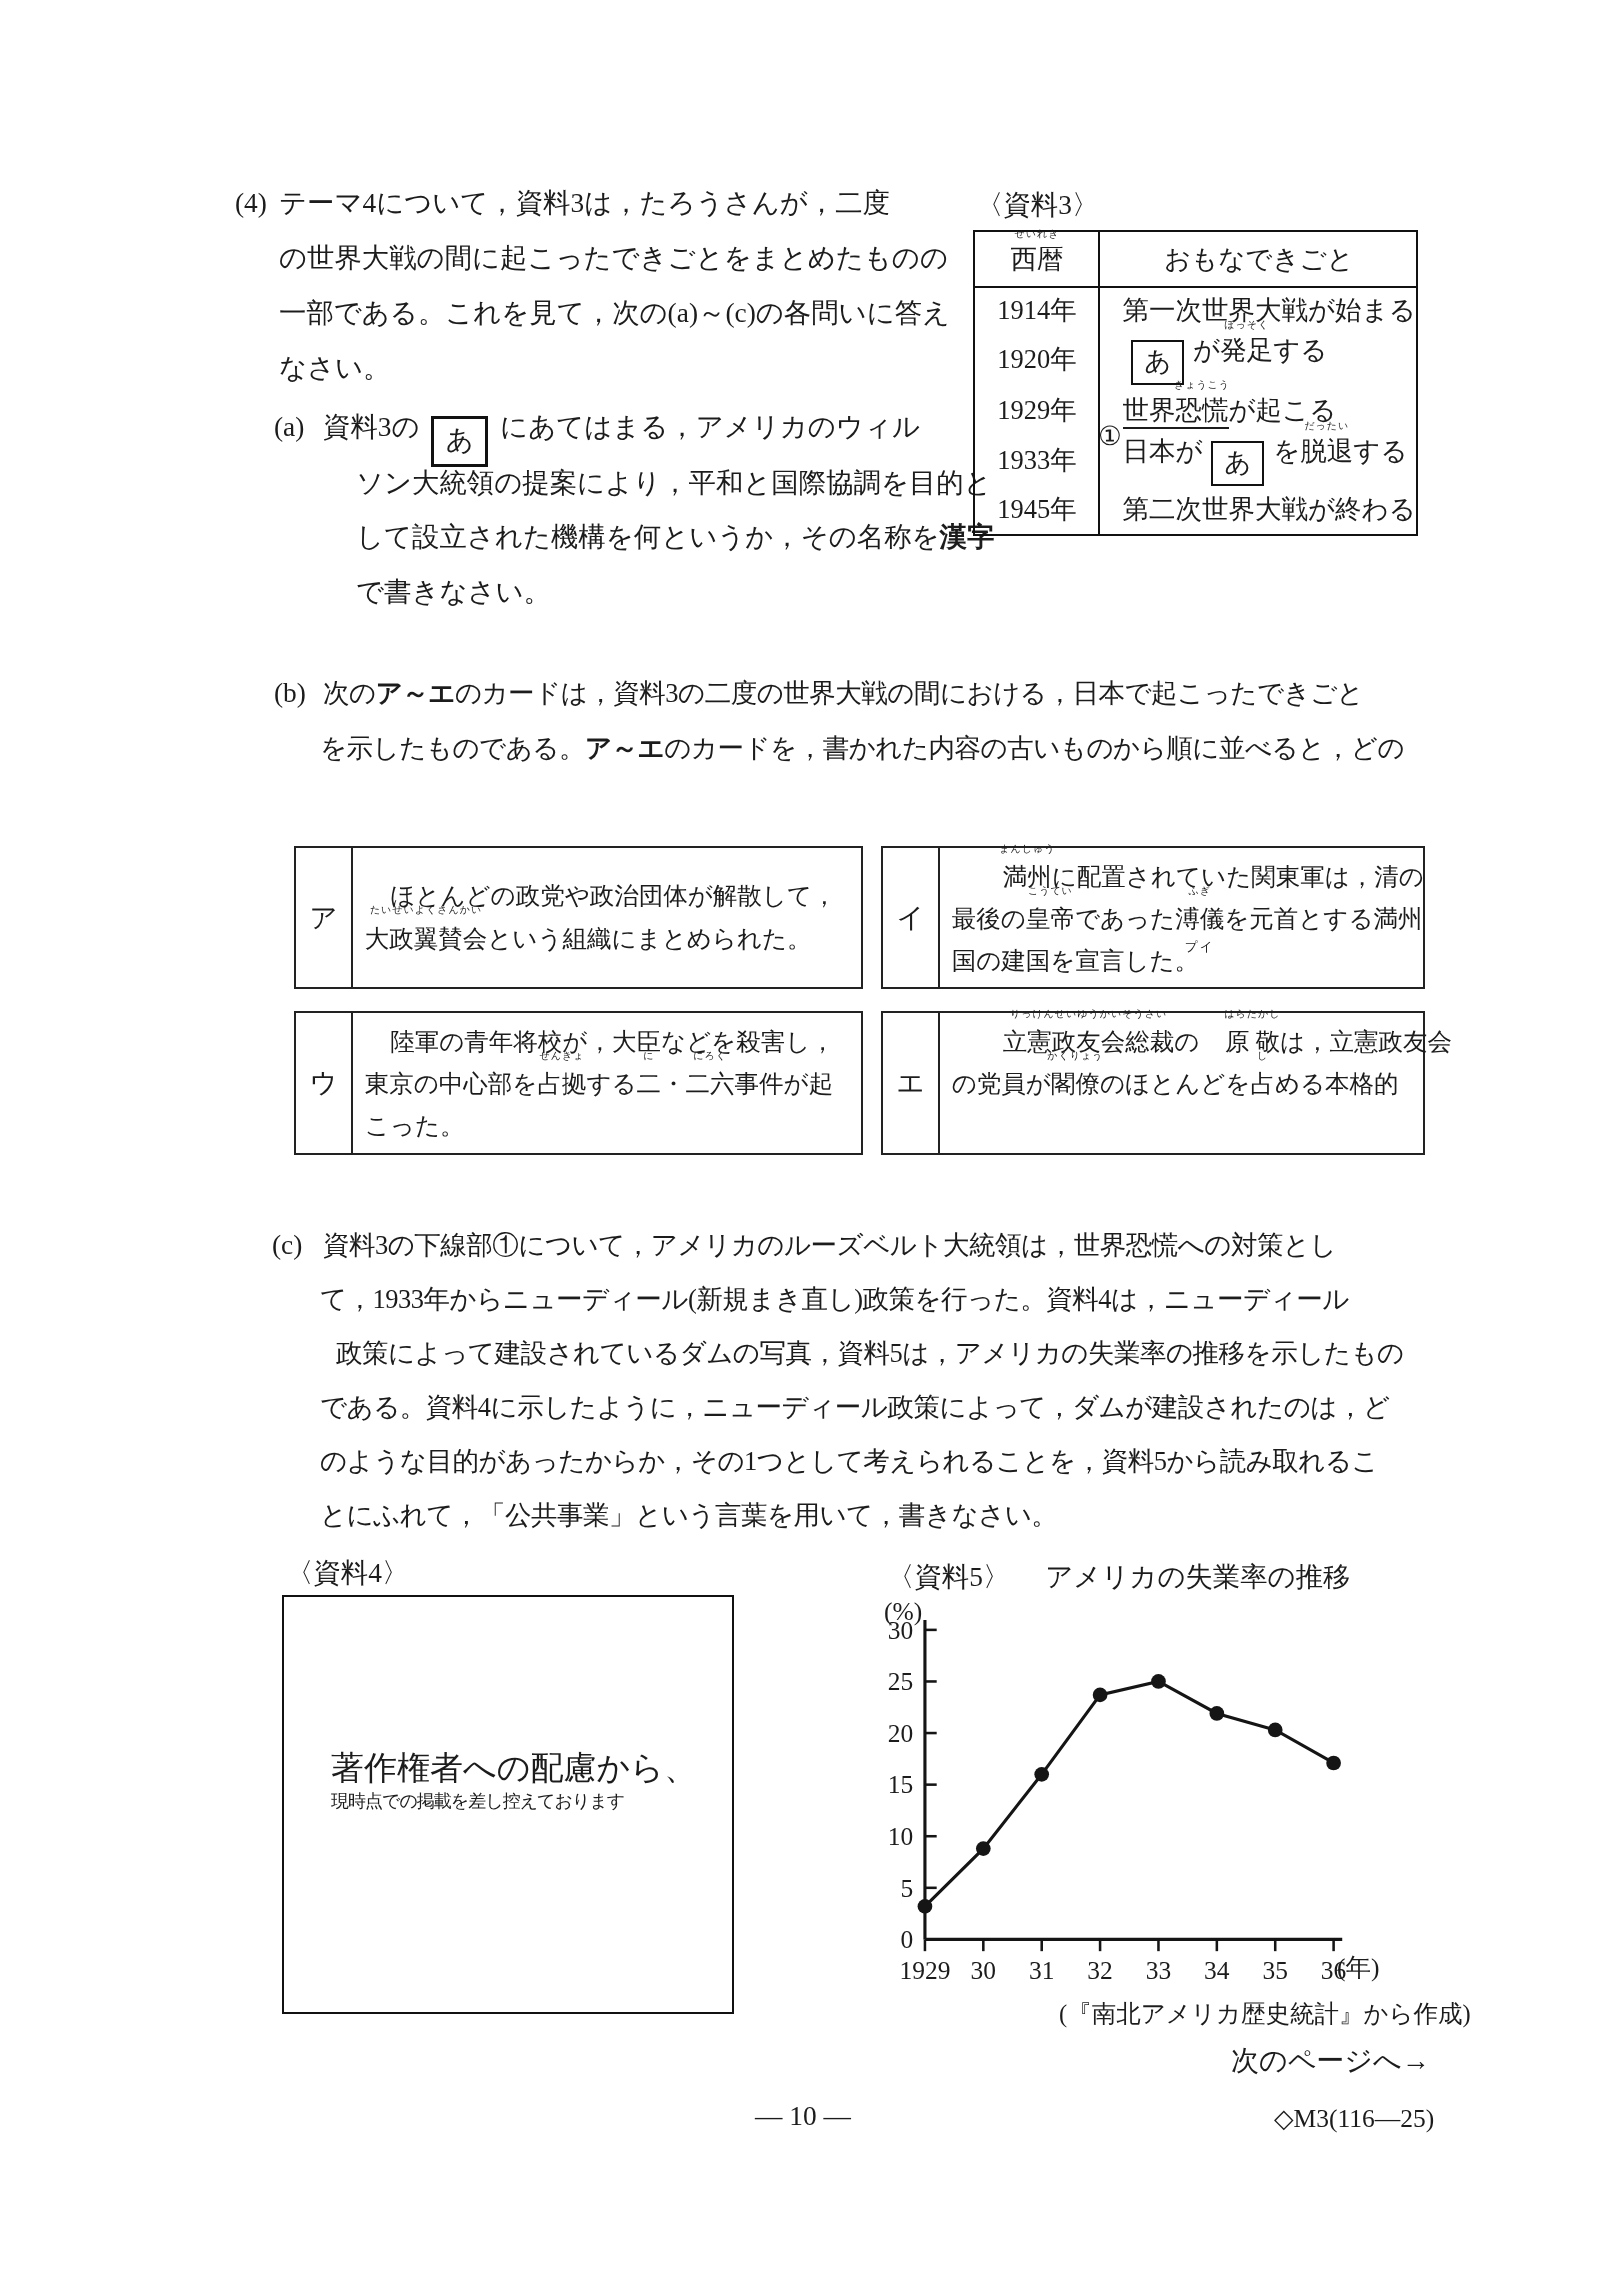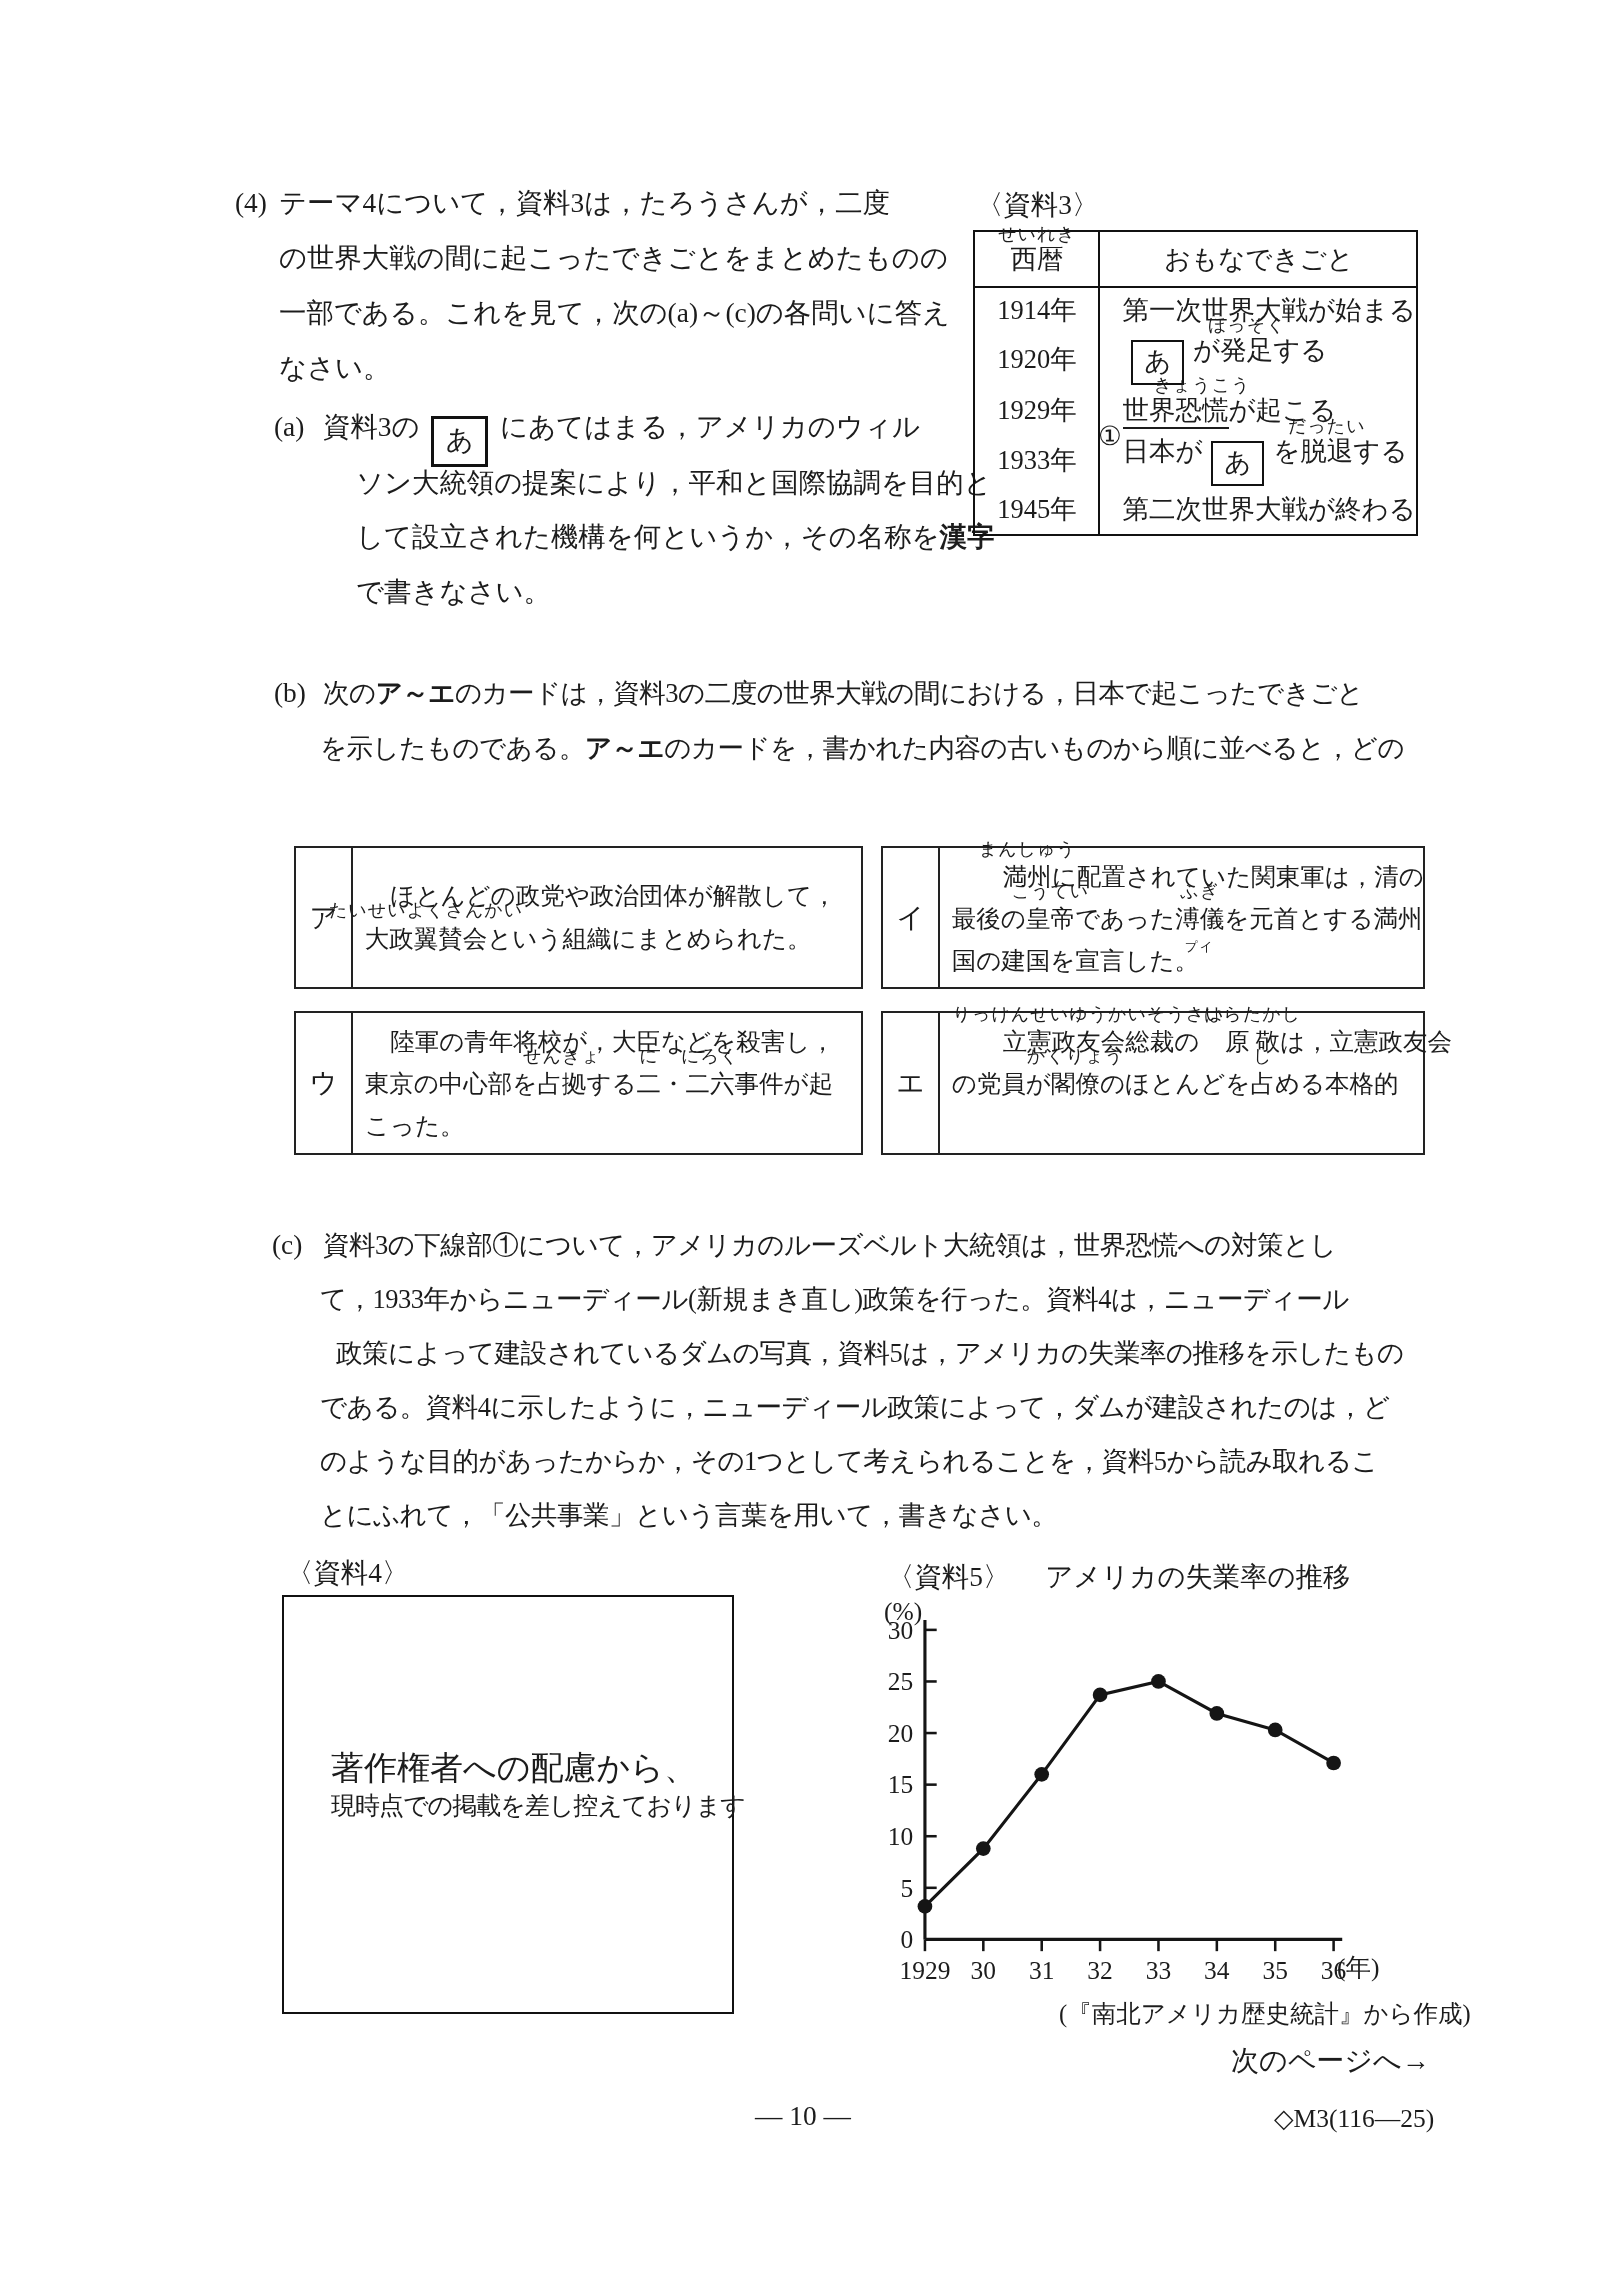--- a/index.html
+++ b/index.html
@@ -9,21 +9,21 @@
     overflow:hidden;margin:0 auto;
   }
   .t{position:absolute;white-space:nowrap;font-size:27.4px;line-height:35px;}
   .fs26{font-size:25.5px;}
   .fs25{font-size:24.5px;}
   .sq{font-size:26.5px;letter-spacing:-0.5px;}
   .b{font-weight:bold;}
   
   .rb{position:relative;display:inline-block;}
   .furi{position:absolute;top:-12.7px;left:50%;transform:translateX(-50%);
-        font-size:18px;line-height:12.7px;white-space:nowrap;letter-spacing:1px;}
+        font-size:10px;line-height:12.7px;white-space:nowrap;letter-spacing:1px;}
   .furi-u{position:absolute;bottom:-13.7px;left:50%;transform:translateX(-50%);
         font-size:12.7px;line-height:12.7px;white-space:nowrap;letter-spacing:2px;}
   .ul{border-bottom:2.5px solid #1c1c1c;padding-bottom:2.9px;}
   
   .mbox{display:inline-block;min-width:47px;height:45px;border:3.4px solid #111;
         text-align:center;line-height:43px;vertical-align:-12.7px;margin:0 11.8px;padding:0 2px;}
   .mbox2{display:inline-block;min-width:45px;height:41px;border:2.9px solid #111;
         text-align:center;line-height:39px;vertical-align:-11.8px;margin:0 8.8px;padding:0 2px;}
   
   .s3{position:absolute;left:973px;top:230px;width:441px;height:302px;border:2.5px solid #111;}
@@ -36,21 +36,21 @@
   
   .card{position:absolute;border:2.5px solid #222;display:flex;background:#fff;}
   .card .lab{width:55px;flex:none;border-right:2px solid #222;display:flex;
              align-items:center;justify-content:center;font-size:27.4px;}
   .card .body{flex:1;padding:7.8px 9.8px 0 11.8px;font-size:24.5px;line-height:43px;white-space:nowrap;}
   .card .body .ind{text-indent:25.5px;}
   .card.two .body{padding-top:25.5px;}
   
   .s4box{position:absolute;left:282px;top:1595px;width:448px;height:415px;border:2px solid #111;}
   .s4box .n1{position:absolute;left:47px;top:149px;font-size:33px;white-space:nowrap;}
-  .s4box .n2{position:absolute;left:47px;top:192px;font-size:25px;letter-spacing:-1px;white-space:nowrap;}
+  .s4box .n2{position:absolute;left:47px;top:192px;font-size:18px;letter-spacing:-1px;white-space:nowrap;}
   
   .chart-wrap{position:absolute;left:863px;top:1576px;width:549px;height:431px;}
   svg text{font-family:"Liberation Serif","DejaVu Serif",serif;fill:#1c1c1c;}
 </style>
 </head>
 <body>
 
 <div class="page">
 
   <div class="t" style="left:235px;top:186px">(4)</div>

